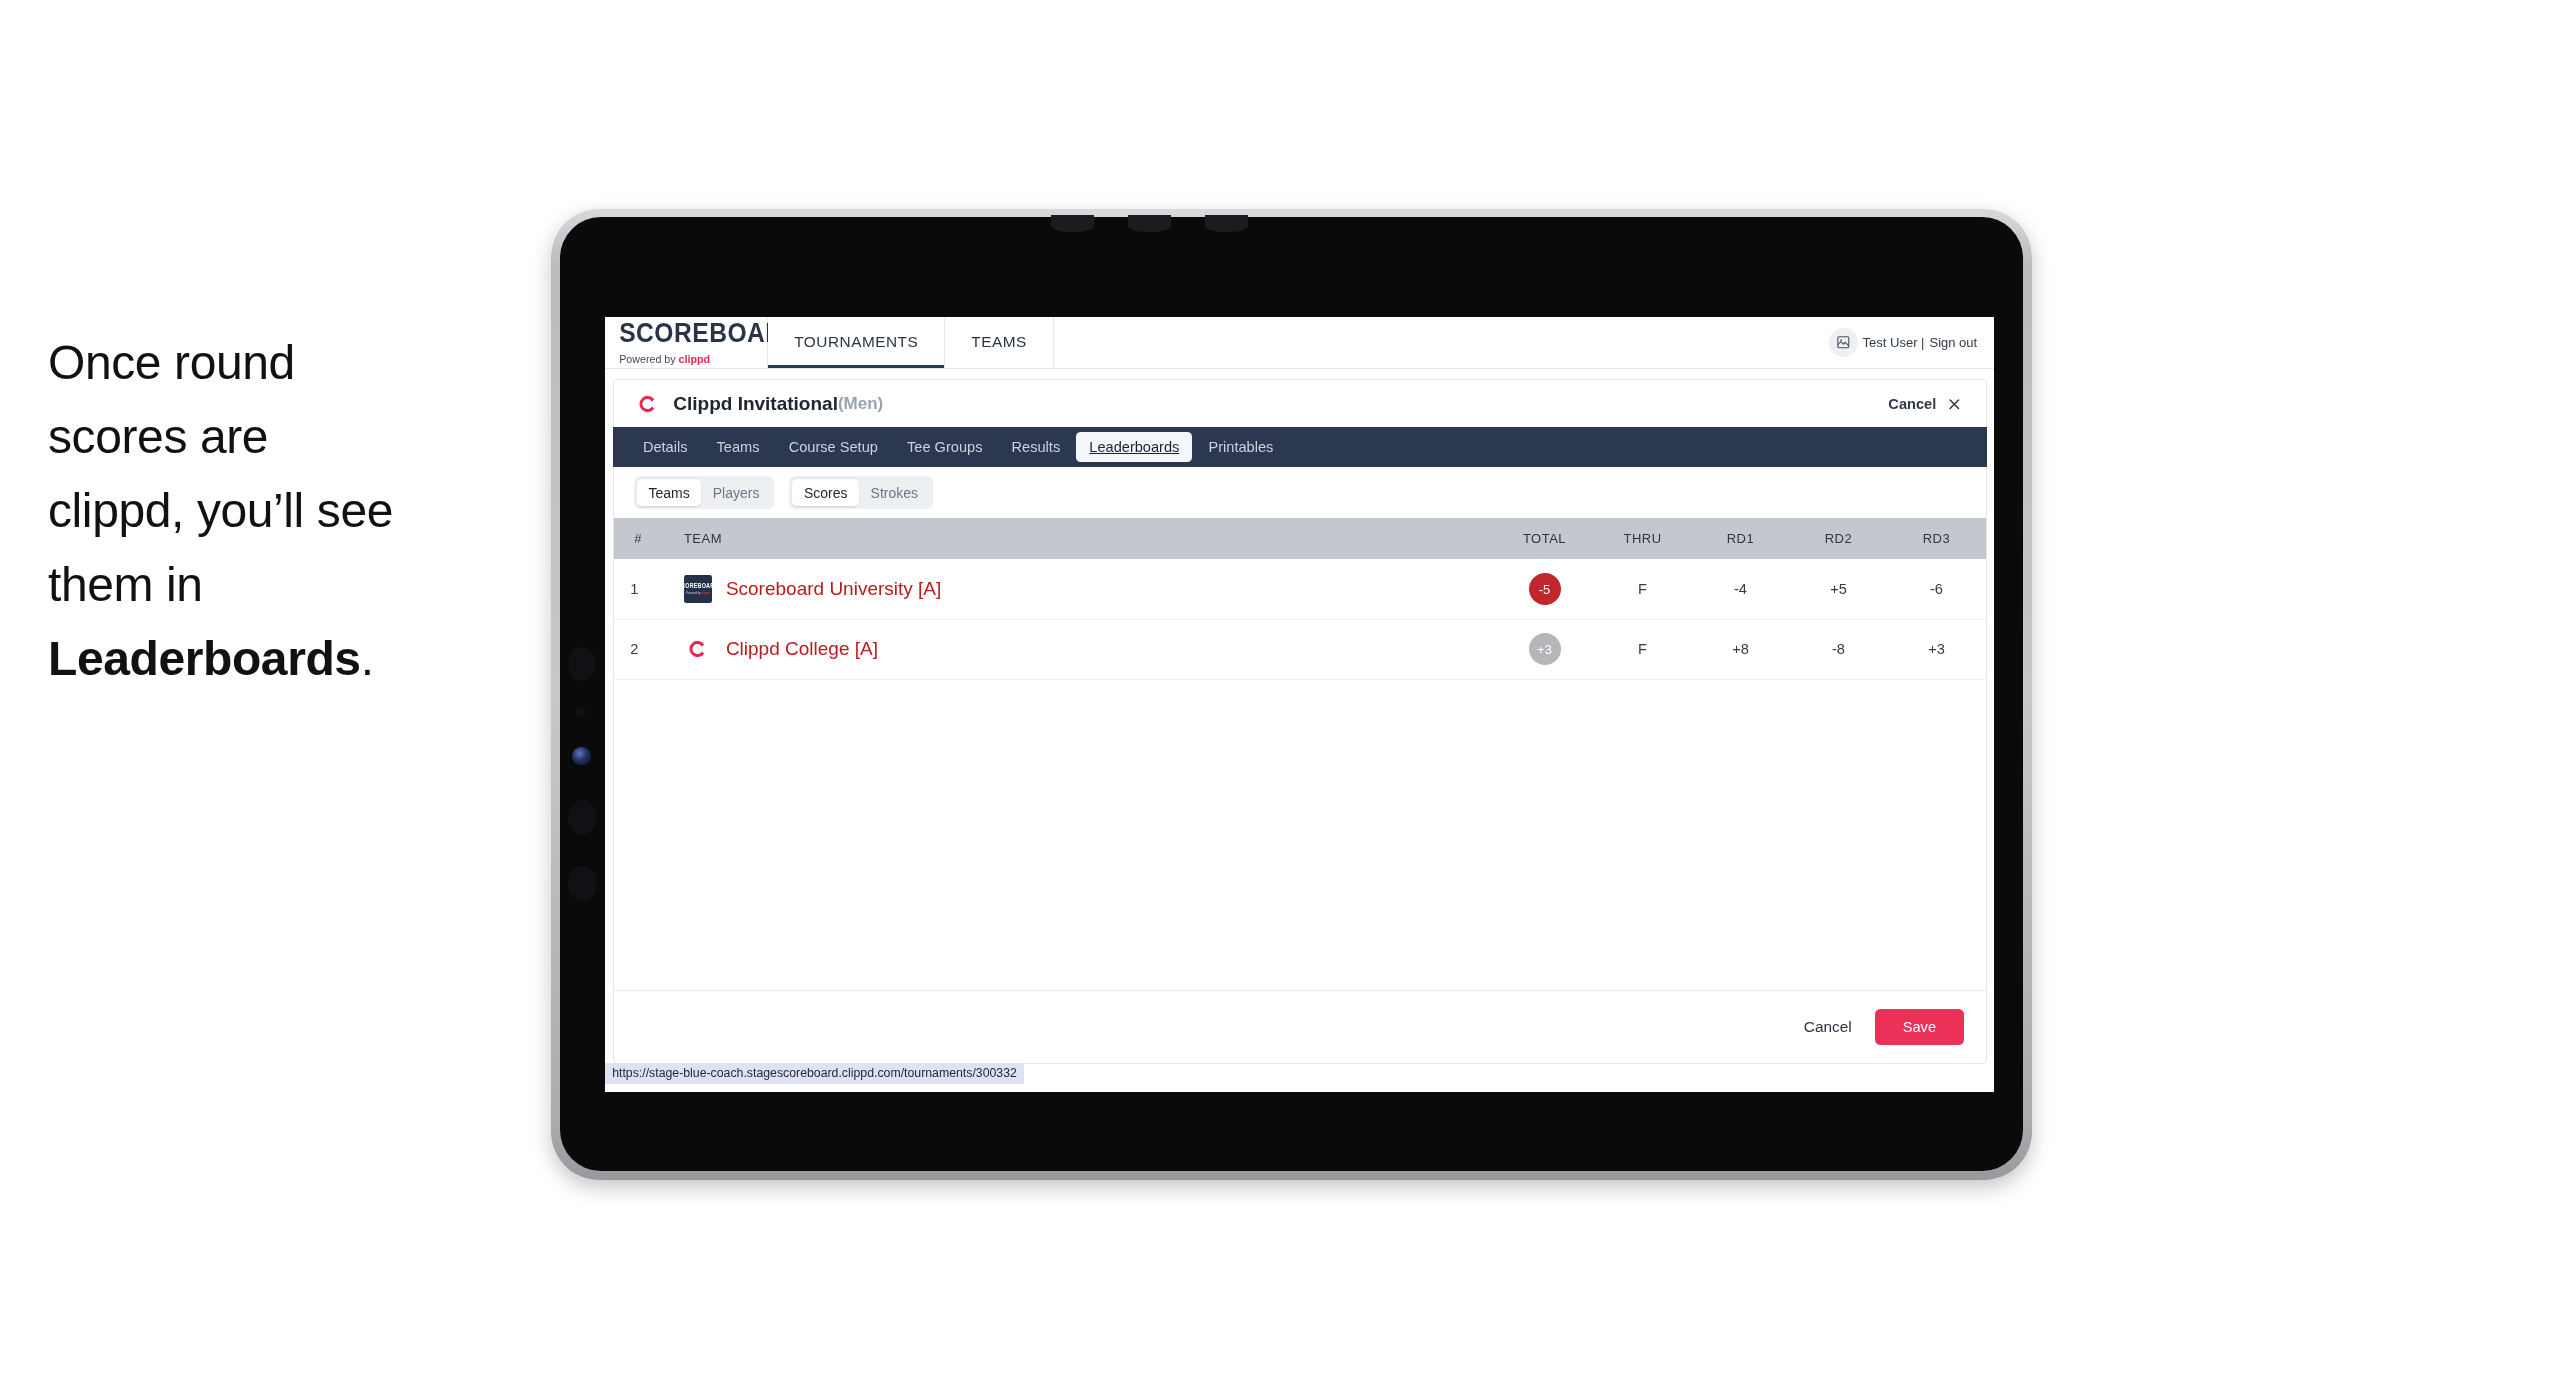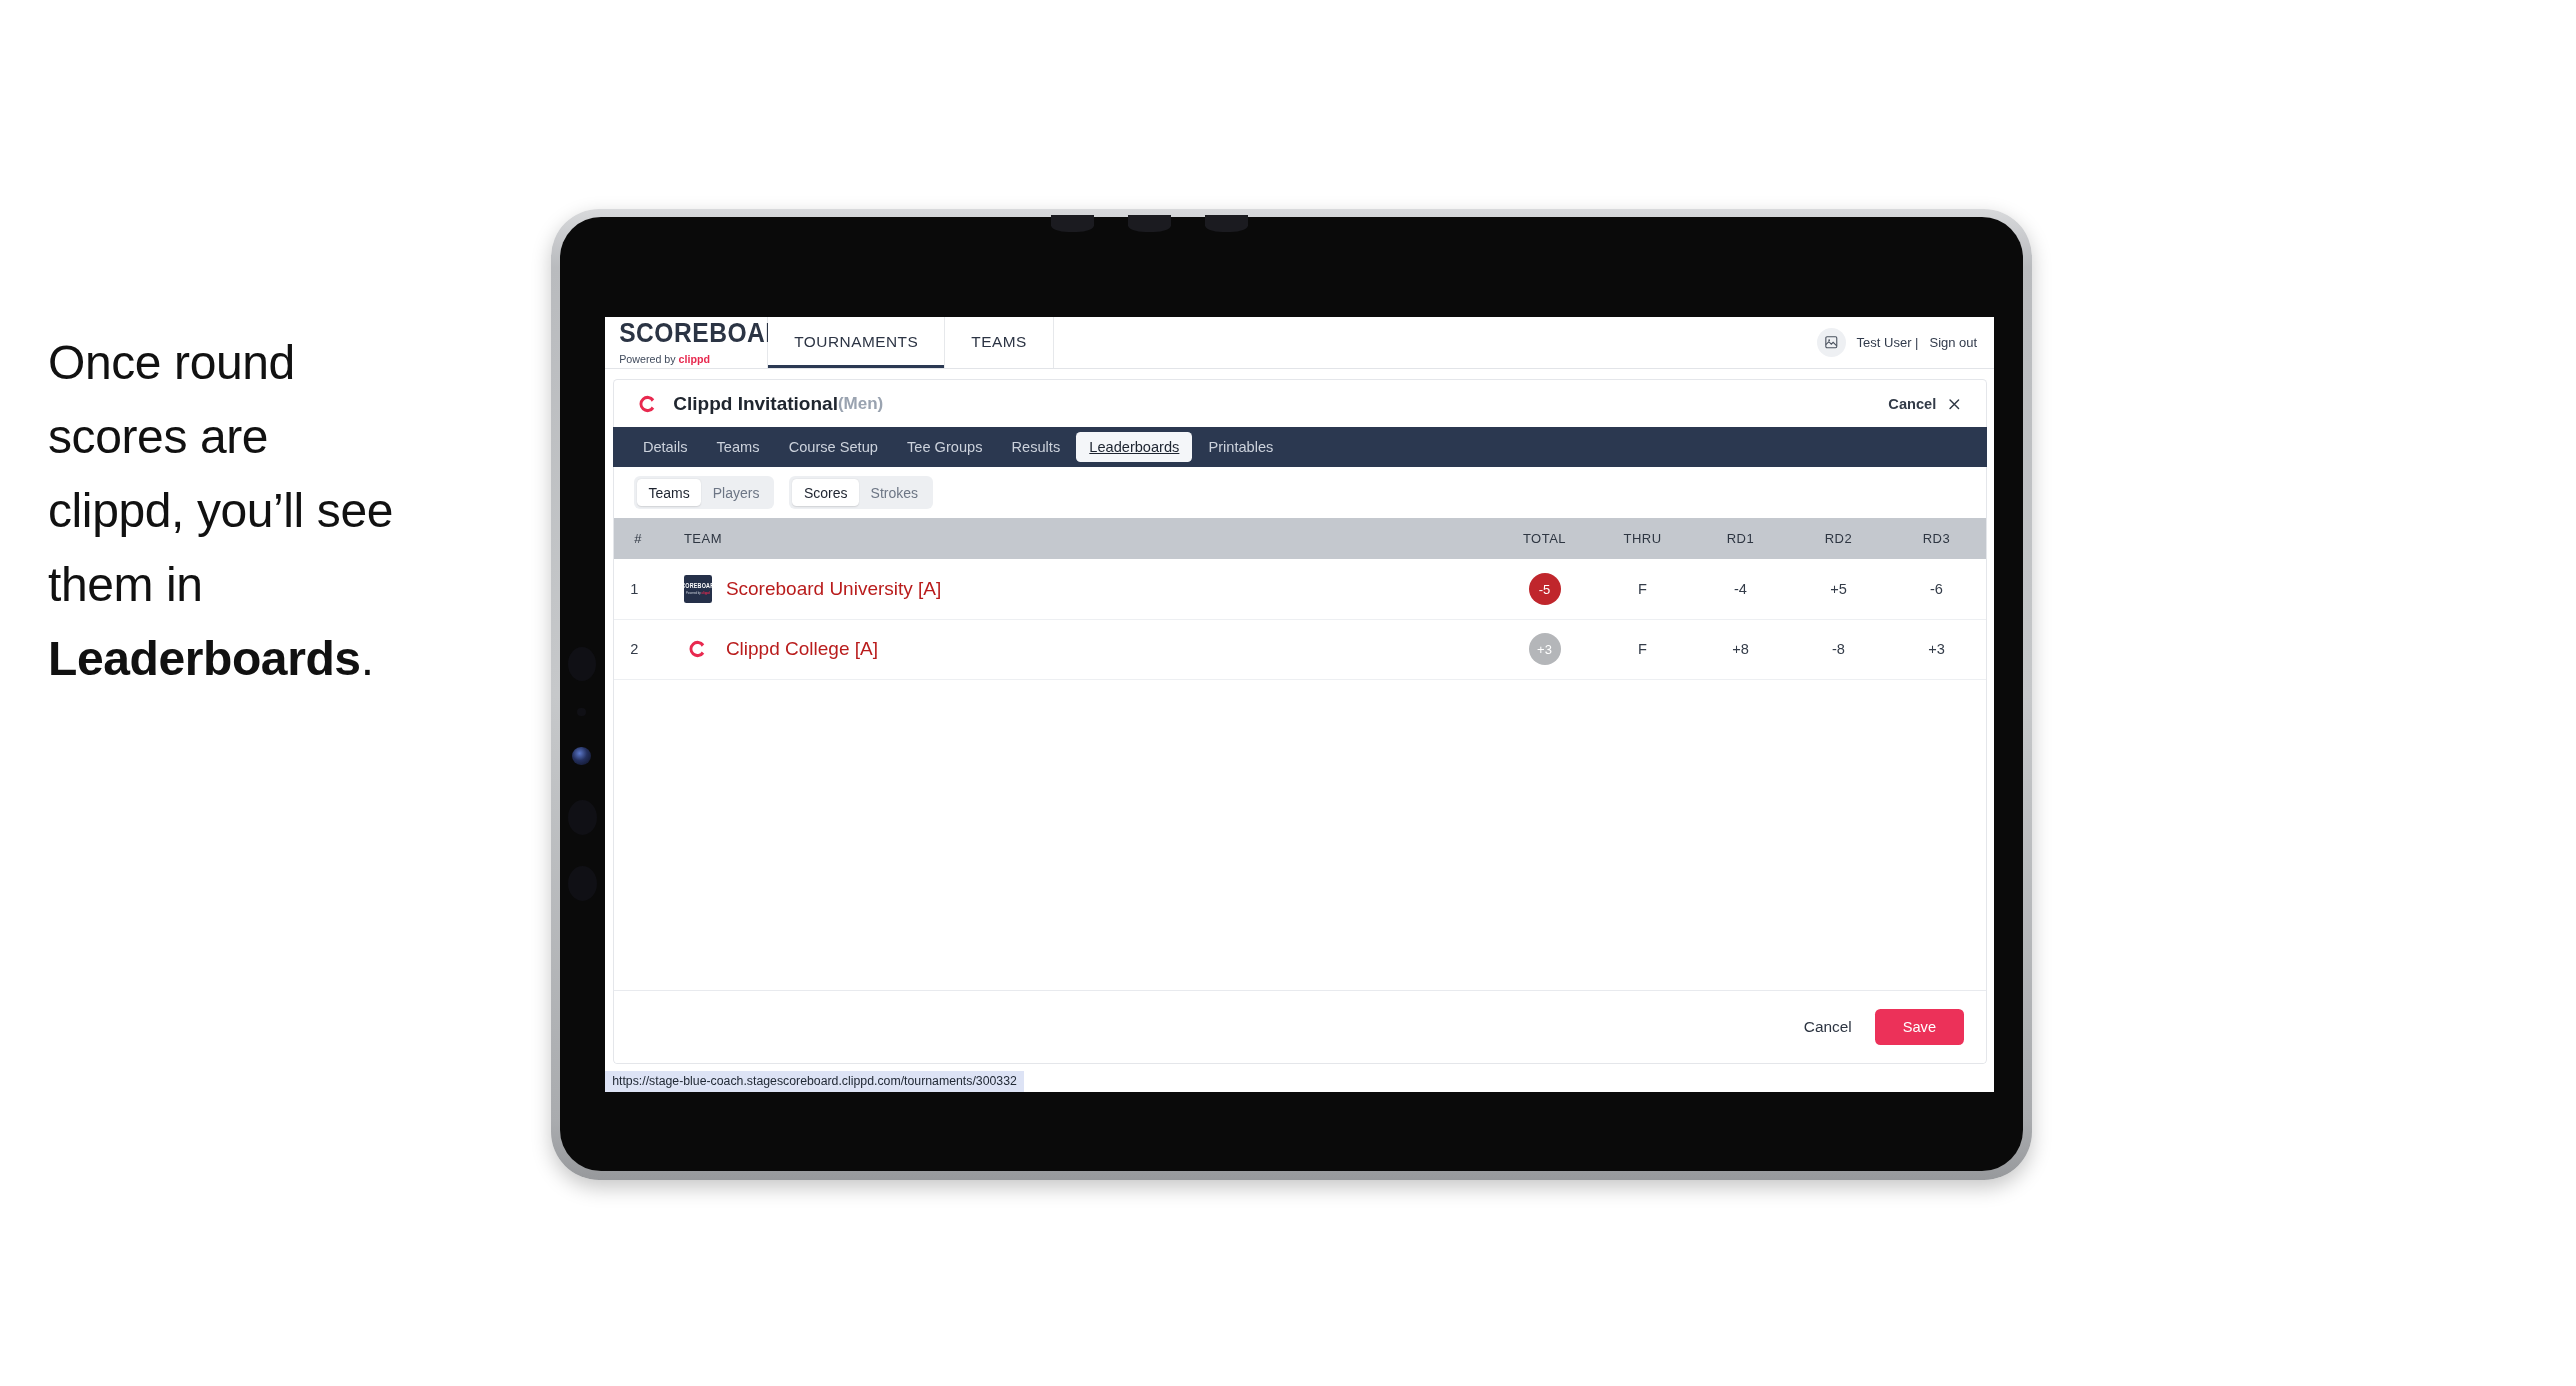--- a/index.html
+++ b/index.html
@@ -126,21 +126,21 @@
     left: 0; right: 0; bottom: 0;
     height: 3.1px;
     background: #2b3953;
   }
 
   #topbar-spacer { flex: 1; }
   #user-area {
     display: flex;
     align-items: center;
     padding-right: 17px;
-    gap: 11px;
+    gap: 5px;
   }
   #avatar {
     width: 29px; height: 29px;
     border-radius: 50%;
     background: #eef0f3;
     display: flex; align-items: center; justify-content: center;
   }
   #user-name { font-size: 13px; color: #323b4c; white-space: nowrap; }
   #sign-out { font-size: 13px; color: #323b4c; cursor: pointer; white-space: nowrap; }
 
@@ -307,21 +307,21 @@
     border-radius: 5.4px;
     padding: 10px 28px;
     cursor: pointer;
     font-family: "Liberation Sans", sans-serif;
   }
 
   
   #statusbar {
     position: absolute;
     left: 0;
-    bottom: 0;
+    bottom: 8px;
     background: #dde3f5;
     color: #222a36;
     font-size: 12.3px;
     padding: 3.1px 7px 3.8px 7px;
     white-space: nowrap;
     font-family: "Liberation Sans", sans-serif;
   }
 </style>
 </head>
 <body>

